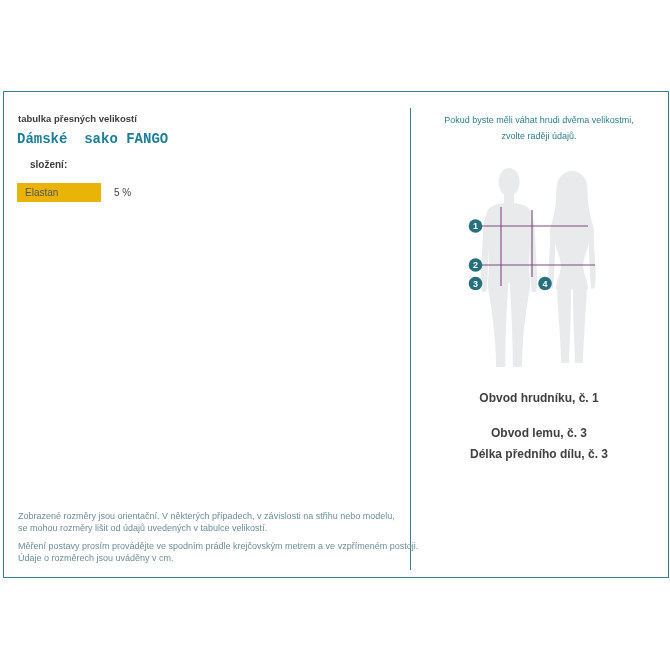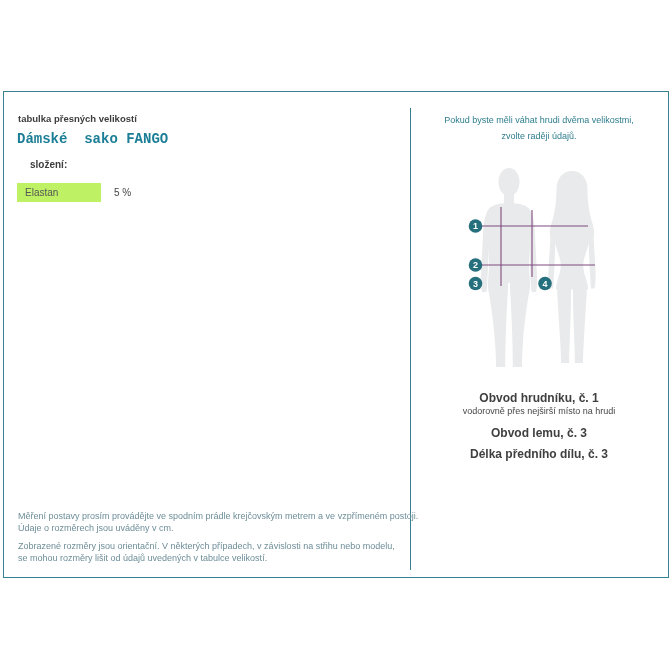--- a/index.html
+++ b/index.html
@@ -24,21 +24,21 @@
     color:#1b7e96; white-space:pre;font-family:Liberation Mono, monospace;
   }
   .comp-heading {
     position:absolute; left:18px; top:159px; font-size:10px; font-weight:bold;
     color:#3d3d3d;
     margin-left:12px;
   }
   .comp-table { position:absolute; left:17px; top:183px; width:220px; }
   .comp-row { display:flex; margin-bottom:3px; font-size:10px; line-height:11px; }
   .comp-material {
-    width:76px; background:#bef264; padding:4px 0 4px 8px; color:#555555;
+    width:76px; background:#eab308; padding:4px 0 4px 8px; color:#555555;
   }
   .comp-value { padding:4px 0 4px 13px; color:#444444; }
   .disclaimer {
     position:absolute; left:18px; top:510px; width:392px;
     font-size:9px; color:#6d8d98;
   }
   .disclaimer .para { margin:0 0 6px 0; }
   .disclaimer .line { line-height:12px; white-space:nowrap; }
   .advice {
     position:absolute; left:411px; top:113px; width:256px; text-align:center;
@@ -76,26 +76,26 @@
 
   <div class="comp-table">
     <div class="comp-row">
       <div class="comp-material">Elastan</div>
       <div class="comp-value">5 %</div>
     </div>
   </div>
 
   <div class="disclaimer">
     <div class="para">
+      <div class="line">Zobrazené rozměry jsou orientační. V některých případech, v závislosti na střihu nebo modelu,</div>
+      <div class="line">se mohou rozměry lišit od údajů uvedených v tabulce velikostí.</div>
+    </div>
+    <div class="para">
       <div class="line">Měření postavy prosím provádějte ve spodním prádle krejčovským metrem a ve vzpřímeném postoji.</div>
       <div class="line">Údaje o rozměrech jsou uváděny v cm.</div>
-    </div>
-    <div class="para">
-      <div class="line">Zobrazené rozměry jsou orientační. V některých případech, v závislosti na střihu nebo modelu,</div>
-      <div class="line">se mohou rozměry lišit od údajů uvedených v tabulce velikostí.</div>
     </div>
   </div>
 
   <div class="advice">
     <div class="line">Pokud byste měli váhat hrudi dvěma velikostmi,</div>
     <div class="line">zvolte raději údajů.</div>
   </div>
 
   <div class="figure-wrap">
     <svg width="160" height="220" viewBox="0 0 160 220">
@@ -139,17 +139,16 @@
         <text class="circle-num" x="15.5" y="124.8" text-anchor="middle">3</text>
       </g>
       <g>
         <circle cx="85" cy="121.5" r="6.8" fill="#266f7d"></circle>
         <text class="circle-num" x="85" y="124.8" text-anchor="middle">4</text>
       </g>
     </svg>
   </div>
 
   <div class="m-line m-label m1">Obvod hrudníku, č. 1</div>
-  <div class="m-line m-desc m1d">vodorovně přes nejširší místo na hrudi</div>
   <div class="m-line m-label m2">Obvod lemu, č. 3</div>
   <div class="m-line m-label m3">Délka předního dílu, č. 3</div>
 
 </div>
 
 </body></html>

